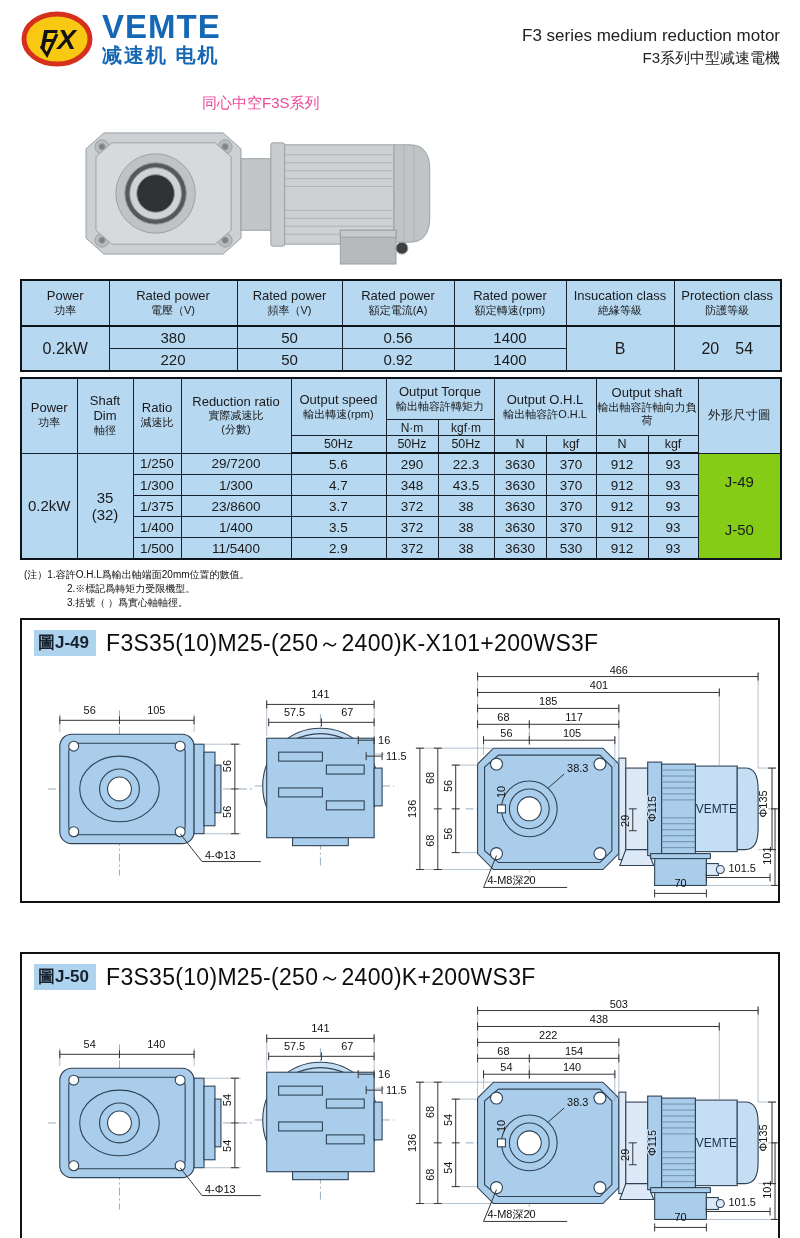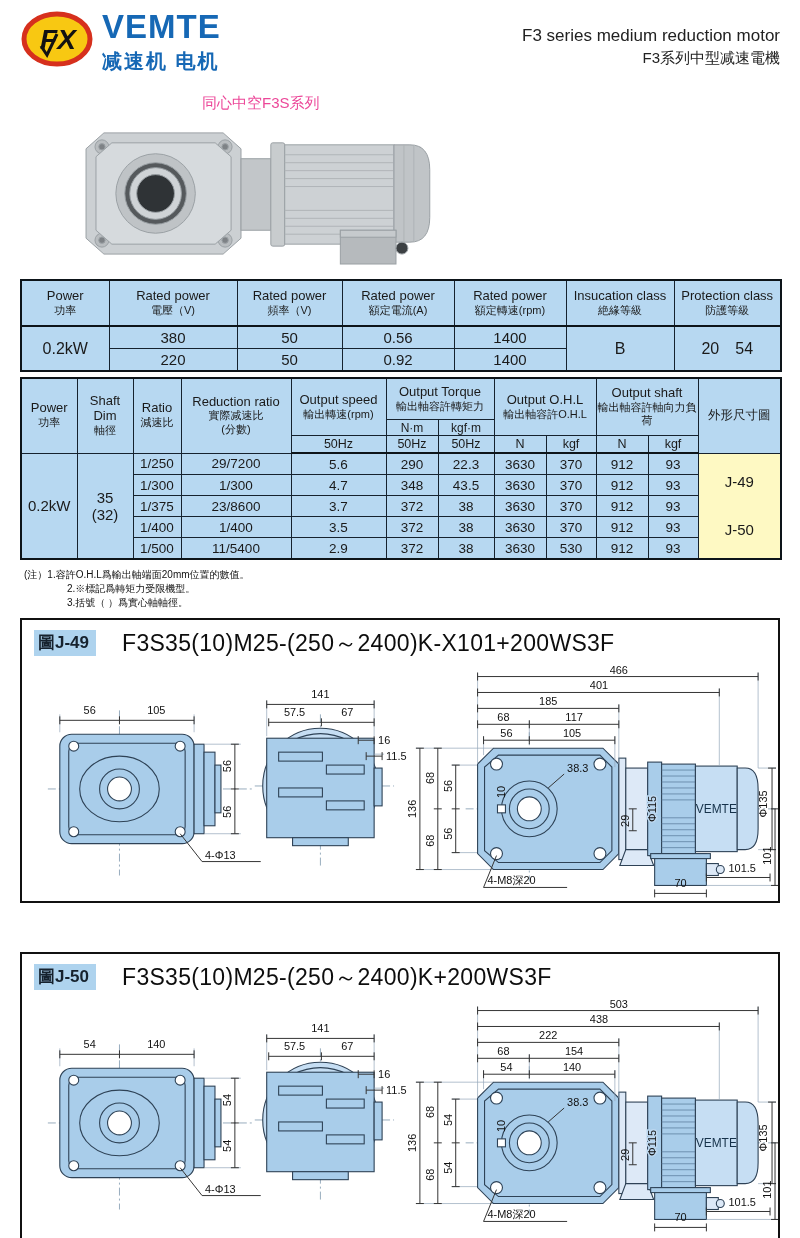--- a/index.html
+++ b/index.html
@@ -4,21 +4,21 @@
 <style>
   html,body{margin:0;padding:0;background:#fff}
   body{width:800px;height:1238px;font-family:"Liberation Sans",sans-serif;color:#1a1a1a;box-sizing:border-box;overflow:hidden}
   .page{padding:10px 20px 0 20px}
 
   
   header{display:flex;justify-content:space-between;align-items:flex-start;height:78px}
   .logo{display:flex;align-items:flex-start;gap:8px}
   .logo-text{line-height:1}
   .brand{font-size:33px;font-weight:bold;color:#1668b5;letter-spacing:1px}
-  .brand-sub{font-size:20px;font-weight:bold;color:#1668b5;letter-spacing:2px;margin-top:8px}
+  .brand-sub{font-size:20px;font-weight:bold;color:#1668b5;letter-spacing:2px;margin-top:2px}
   .titles{text-align:right;padding-top:16px}
   .t-en{font-size:17px;color:#222}
   .t-cn{font-size:15px;color:#222;margin-top:3px}
   .series{font-size:15px;color:#ec4899;margin:6px 0 4px 182px}
 
   
   .photo-wrap{margin:2px 0 8px 24px}
 
   
   table{border-collapse:collapse;width:760px;background:#b7d8f1;table-layout:fixed;border:2px solid #0d1419}
@@ -28,31 +28,31 @@
   .t1 .hd th{height:44px;border-bottom:2px solid #0d1419}
   .t1 td{font-size:15px;height:21px}
   .t1 .big{font-size:16px}
   .gap2{margin-left:16px}
   .t2{margin-top:5px}
   .t2 .r1 th{height:40px}
   .t2 .r2 th{height:15px;font-size:12px}
   .t2 .r3 th{height:16px;font-size:12.5px;border-bottom:2px solid #0d1419}
   .t2 td{font-size:13.5px;height:20px}
   .t2 .big{font-size:15px}
-  .fig-cell{background:#fef9c3}
+  .fig-cell{background:#84cc16}
   .fig-inner{display:flex;flex-direction:column;justify-content:space-around;height:96px;font-size:15px}
 
   
   .notes{margin:8px 0 0 4px;font-size:10px;line-height:1.42;color:#111}
   .notes .ind{padding-left:43px}
 
   
   .panel{border:2px solid #111;margin-top:7px;padding:5px 0 2px 0;background:#fff}
   .panel.second{margin-top:49px;padding-bottom:12px}
-  .panel-title{display:flex;align-items:center;gap:26px;padding:3px 10px 5px 12px}
+  .panel-title{display:flex;align-items:center;gap:10px;padding:3px 10px 5px 12px}
   .badge{background:#aed3ee;padding:1px 7px 2px 4px;font-size:17px;font-weight:bold;color:#16222e;white-space:nowrap}
   .model{font-size:23px;font-weight:normal;color:#0d0d0d;letter-spacing:.3px}
   svg.drawing{display:block;width:756px;height:235px;margin:0 auto}
 
   
   .ol{stroke:#2e4256;stroke-width:1.1}
   .f1{fill:#a9cdea}
   .f2{fill:#c6def3}
   .f3{fill:#dde9f7}
   .fw{fill:#fff}

